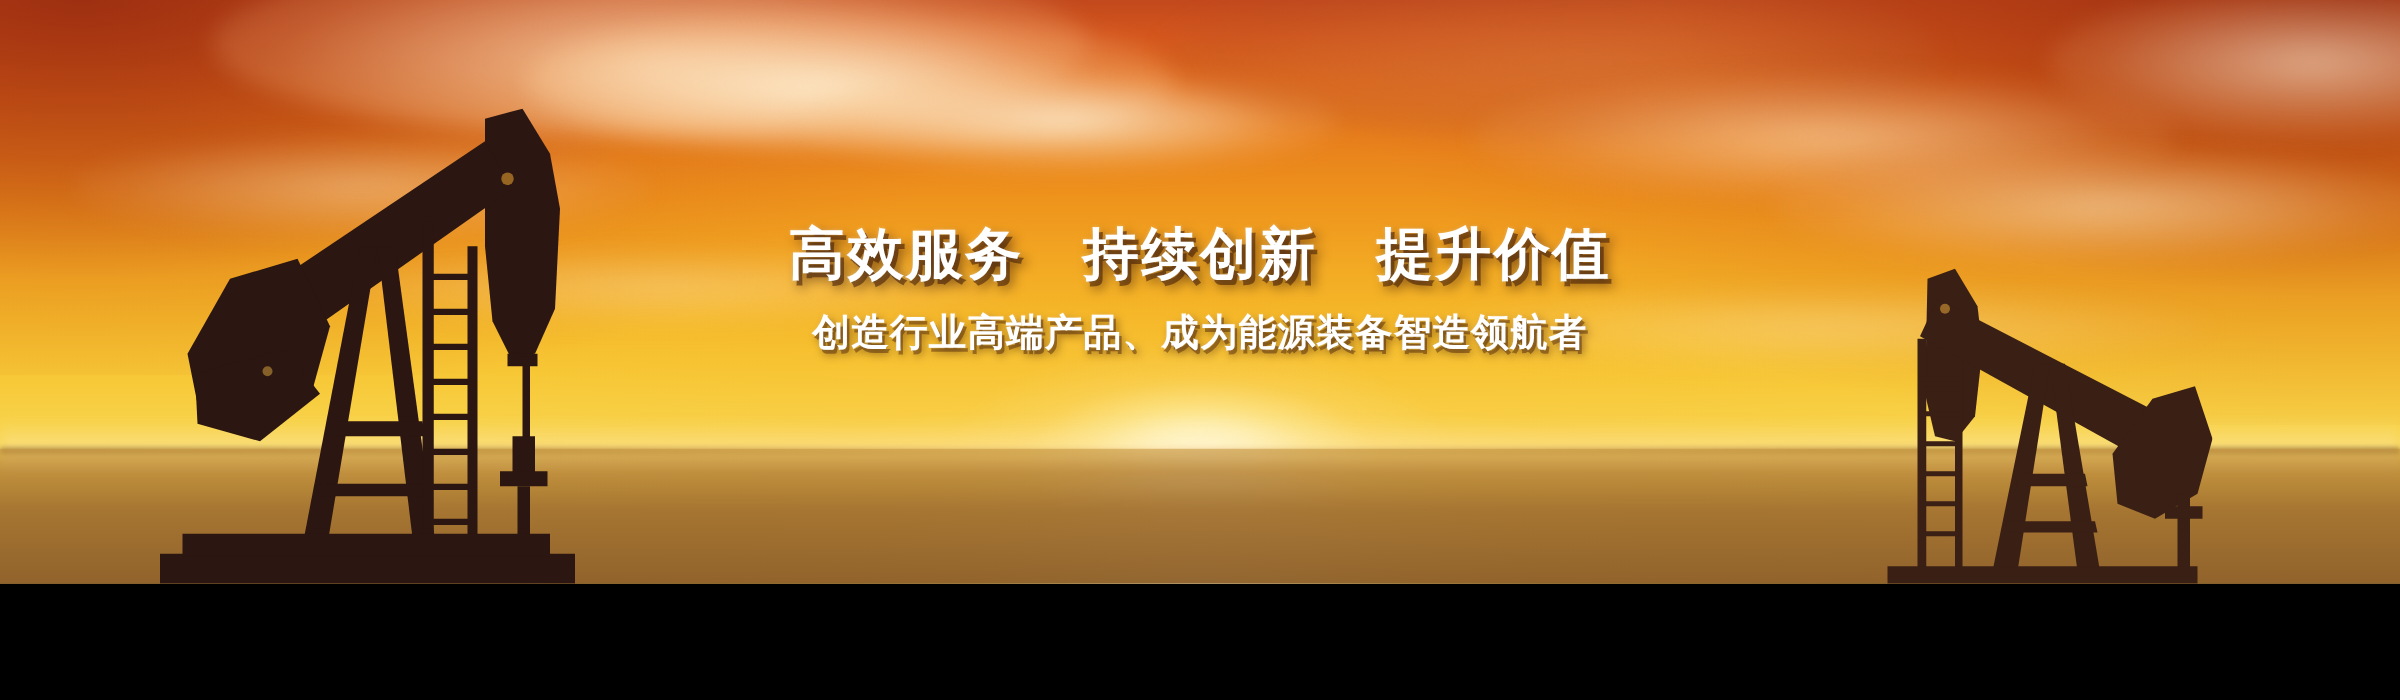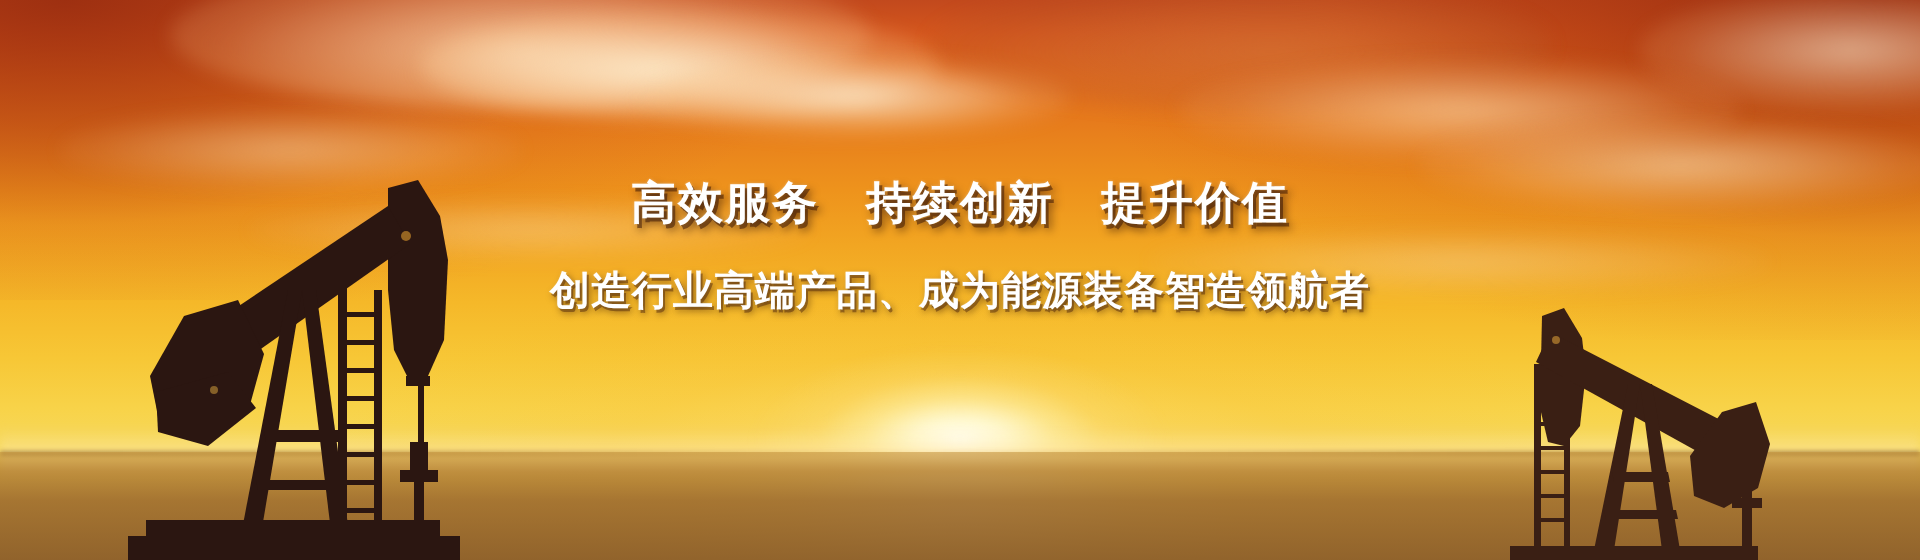--- a/index.html
+++ b/index.html
@@ -1,20 +1,20 @@
 <!DOCTYPE html>
 <html><head>
 <meta charset="utf-8">
 <style>
   * { margin:0; padding:0; box-sizing:border-box; }
   html,body { width:1920px; height:560px; overflow:hidden; background:#000; }
   body { font-family:"DejaVu Sans","Liberation Sans",sans-serif; }
 
   #banner {
-    position:relative; width:1920px; height:560px; overflow:hidden;
+    position:relative; width:1920px; height:467px; overflow:hidden;
   }
 
   
   .sky {
     position:absolute; inset:0;
     background:
       linear-gradient(to bottom,
         #c2491d 0%,
         #d4561d 6%,
         #e06a1c 14%,
@@ -123,22 +123,22 @@
   .headline {
     font-size:45px; font-weight:bold; color:#ffffff;
     letter-spacing:2px; line-height:1.18;
     white-space:pre;
     text-shadow:
       3px 4px 0 rgba(60,24,8,0.55),
       5px 6px 9px rgba(50,20,6,0.65),
       0 0 3px rgba(255,255,255,0.35);
   }
   .subline {
-    margin-top:37px;
-    font-size:40px; font-weight:bold; color:#ffffff;
+    margin-top:20px;
+    font-size:30px; font-weight:bold; color:#ffffff;
     letter-spacing:1px; line-height:1.2;
     text-shadow:
       2px 3px 0 rgba(70,32,10,0.45),
       3px 4px 7px rgba(55,22,6,0.55),
       0 0 2px rgba(255,255,255,0.3);
   }
 </style>
 </head>
 <body>
 

